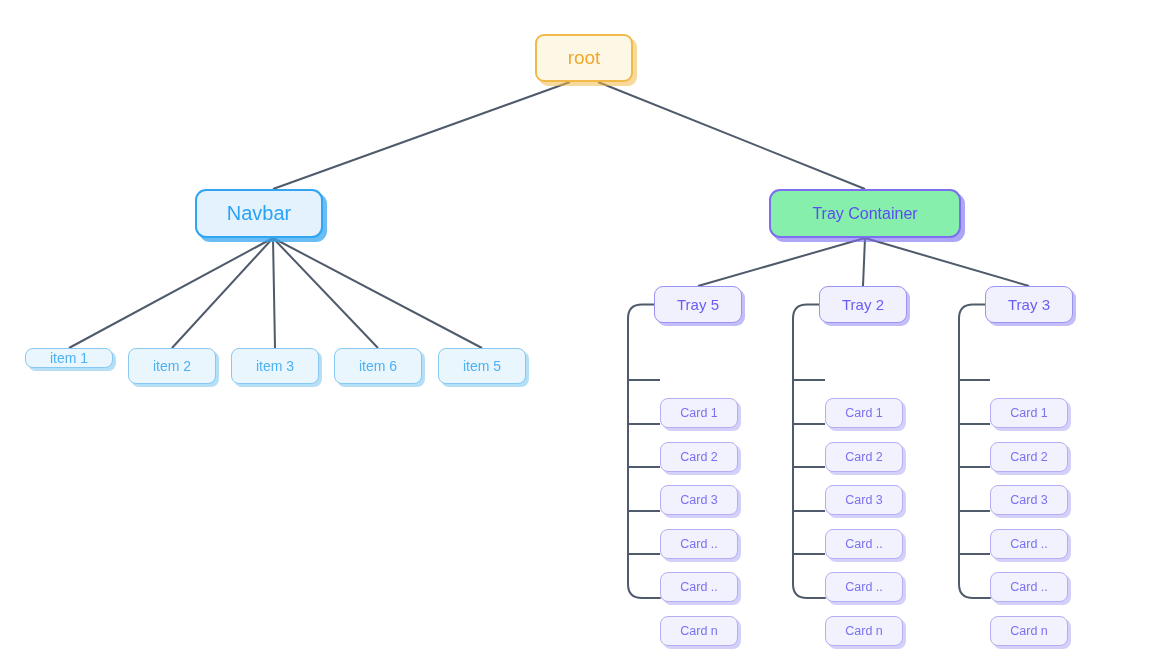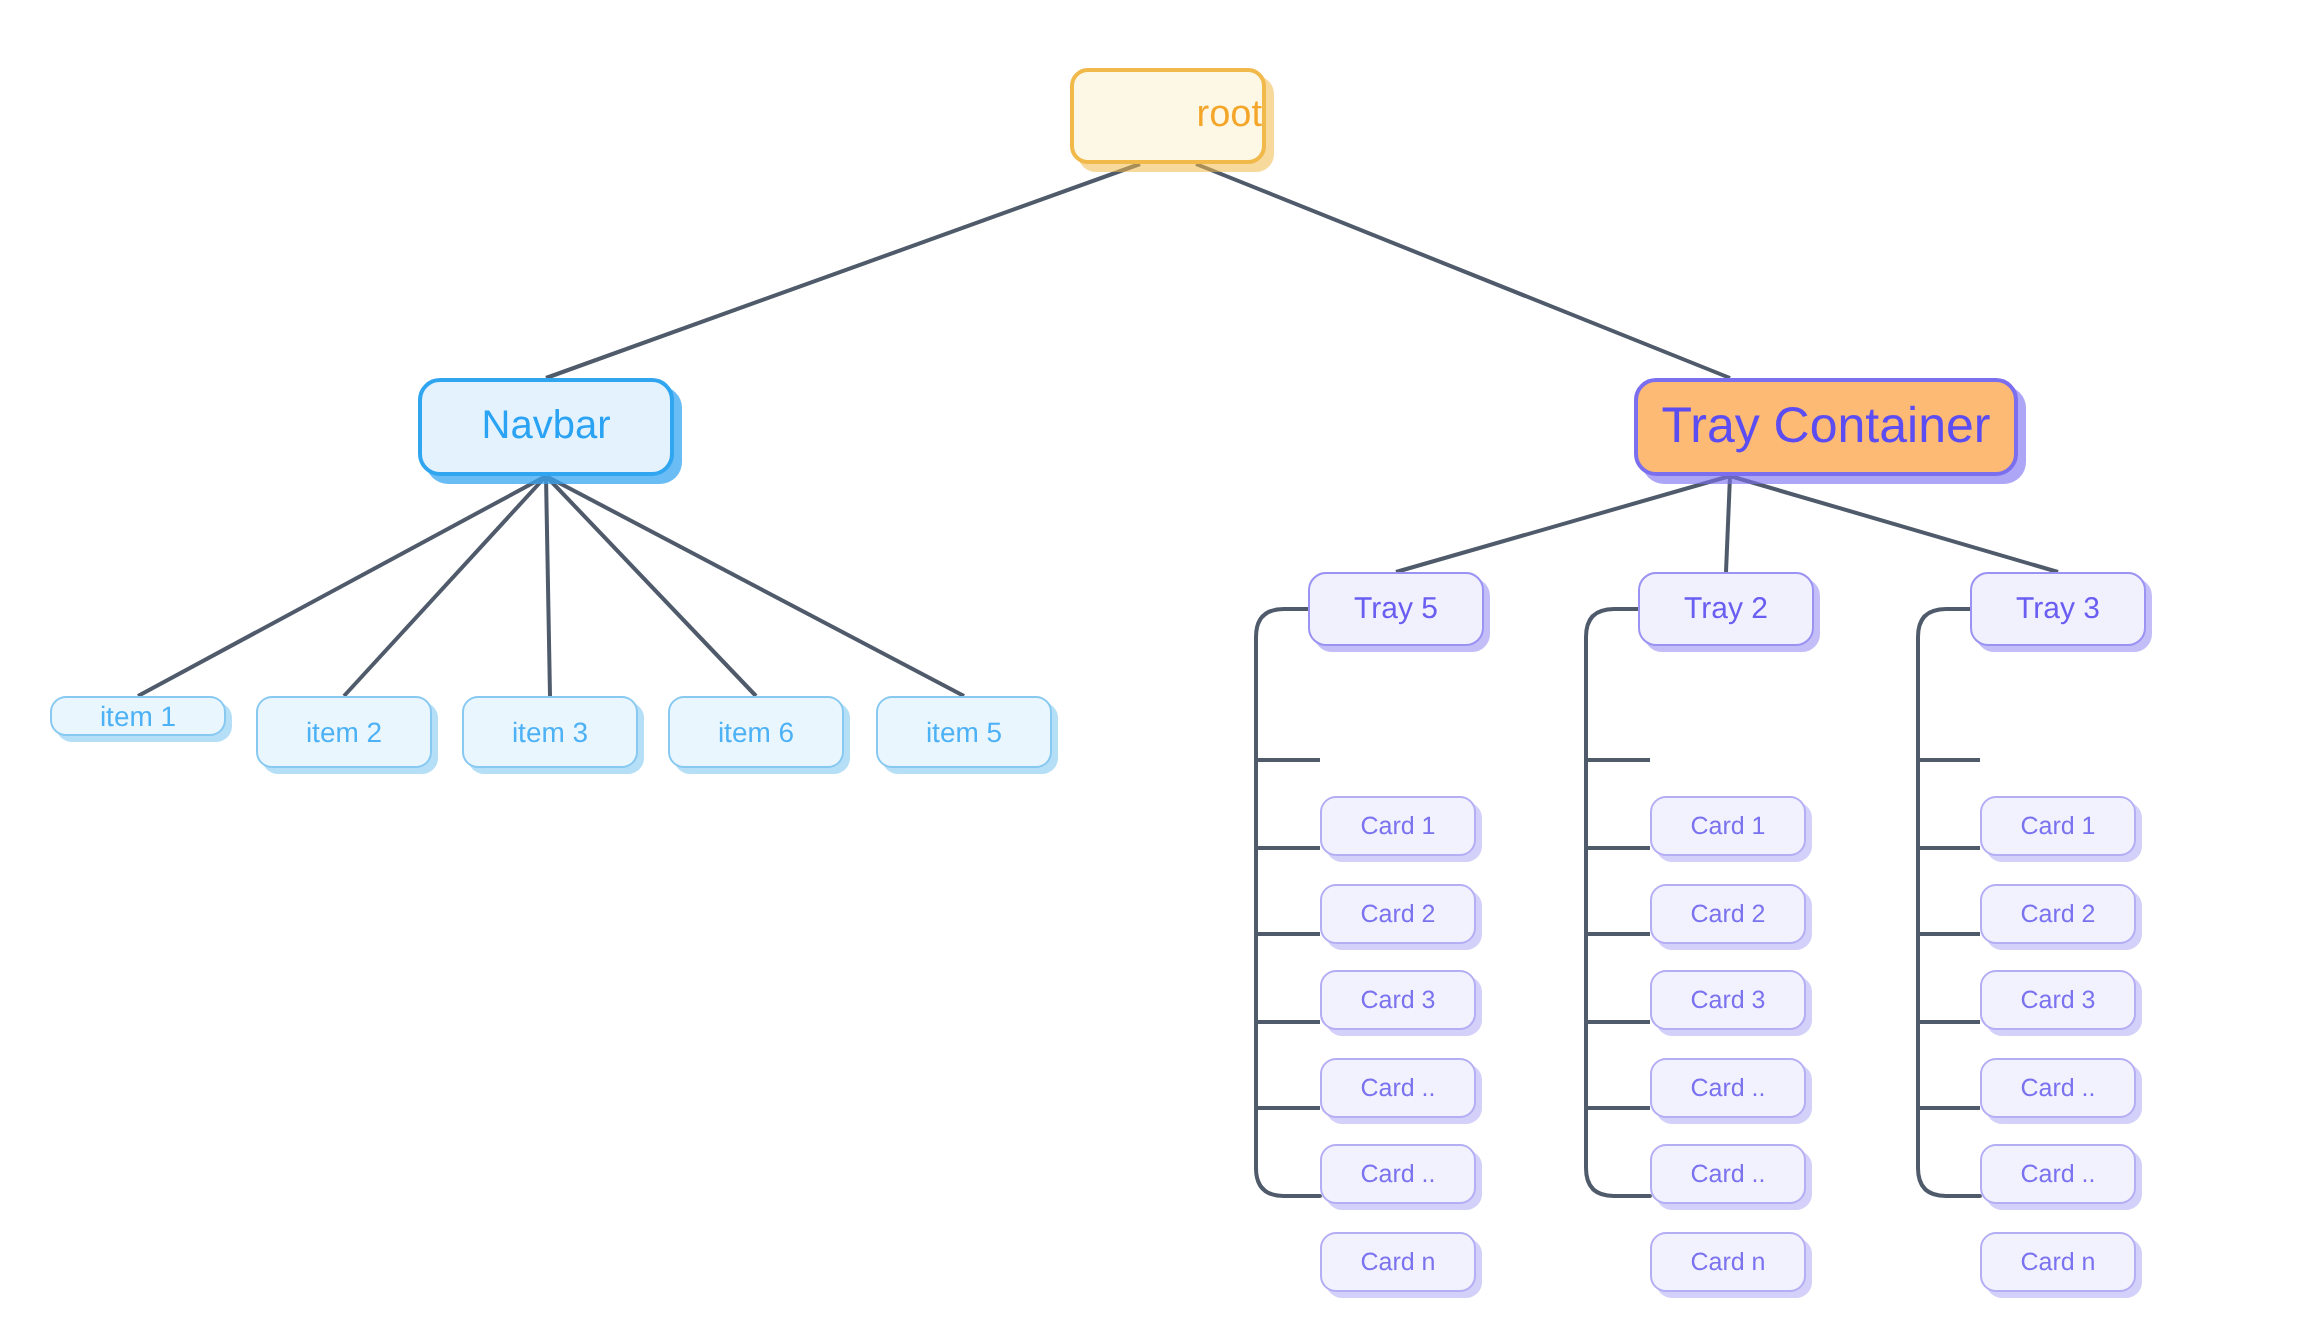--- a/index.html
+++ b/index.html
@@ -68,28 +68,27 @@
     border-color: #88c9f2;
     border-width: 1.6px;
     border-radius: 8px;
     color: #4db1f5;
     font-size: 14px;
     box-shadow: 3px 3px 0 0 rgba(136,201,242,0.62);
   }
 
   
   .node-traycontainer {
-    background: #fdba74;
+    background: #86efac;
     border-color: #7b6ff0;
     border-width: 2px;
     border-radius: 11px;
     color: #5b4df2;
-    font-size: 25px;
+    font-size: 16px;
     box-shadow: 4px 4px 0 0 rgba(123,111,240,0.62);
-    margin-left: 48px;
   }
   .node-tray {
     background: #f1f0fd;
     border-color: #9b93f3;
     border-width: 1.6px;
     border-radius: 9px;
     color: #6a5ef2;
     font-size: 15px;
     box-shadow: 3px 3px 0 0 rgba(155,147,243,0.60);
   }
@@ -132,24 +131,24 @@
       <line x1="793" y1="554" x2="825" y2="554" stroke="#4f5a6b" stroke-width="2" stroke-linecap="butt"></line>
       <line x1="865" y1="238" x2="1029" y2="286" stroke="#4f5a6b" stroke-width="2" stroke-linecap="butt"></line>
       <path d="M 985 304.5 L 973 304.5 Q 959 304.5 959 318.5 L 959 584 Q 959 598 973 598 L 990 598" fill="none" stroke="#4f5a6b" stroke-width="2" stroke-linecap="round"></path>
       <line x1="959" y1="380" x2="990" y2="380" stroke="#4f5a6b" stroke-width="2" stroke-linecap="butt"></line>
       <line x1="959" y1="424" x2="990" y2="424" stroke="#4f5a6b" stroke-width="2" stroke-linecap="butt"></line>
       <line x1="959" y1="467" x2="990" y2="467" stroke="#4f5a6b" stroke-width="2" stroke-linecap="butt"></line>
       <line x1="959" y1="511" x2="990" y2="511" stroke="#4f5a6b" stroke-width="2" stroke-linecap="butt"></line>
       <line x1="959" y1="554" x2="990" y2="554" stroke="#4f5a6b" stroke-width="2" stroke-linecap="butt"></line>
     </svg>
   <div id="node-layer">
-      <div class="node node-root" style="left: 535px; top: 34px; width: 98px; height: 48px; justify-content: flex-end;">
+      <div class="node node-root" style="left: 535px; top: 34px; width: 98px; height: 48px;">
         <span>root</span>
       </div>
-      <div class="node node-navbar" style="left: 209px; top: 189px; width: 128px; height: 49px;">
+      <div class="node node-navbar" style="left: 195px; top: 189px; width: 128px; height: 49px;">
         <span>Navbar</span>
       </div>
       <div class="node node-traycontainer" style="left: 769px; top: 189px; width: 192px; height: 49px;">
         <span>Tray Container</span>
       </div>
       <div class="node node-item" style="left: 25px; top: 348px; width: 88px; height: 20px;">
         <span>item 1</span>
       </div>
       <div class="node node-item" style="left: 128px; top: 348px; width: 88px; height: 36px;">
         <span>item 2</span>

